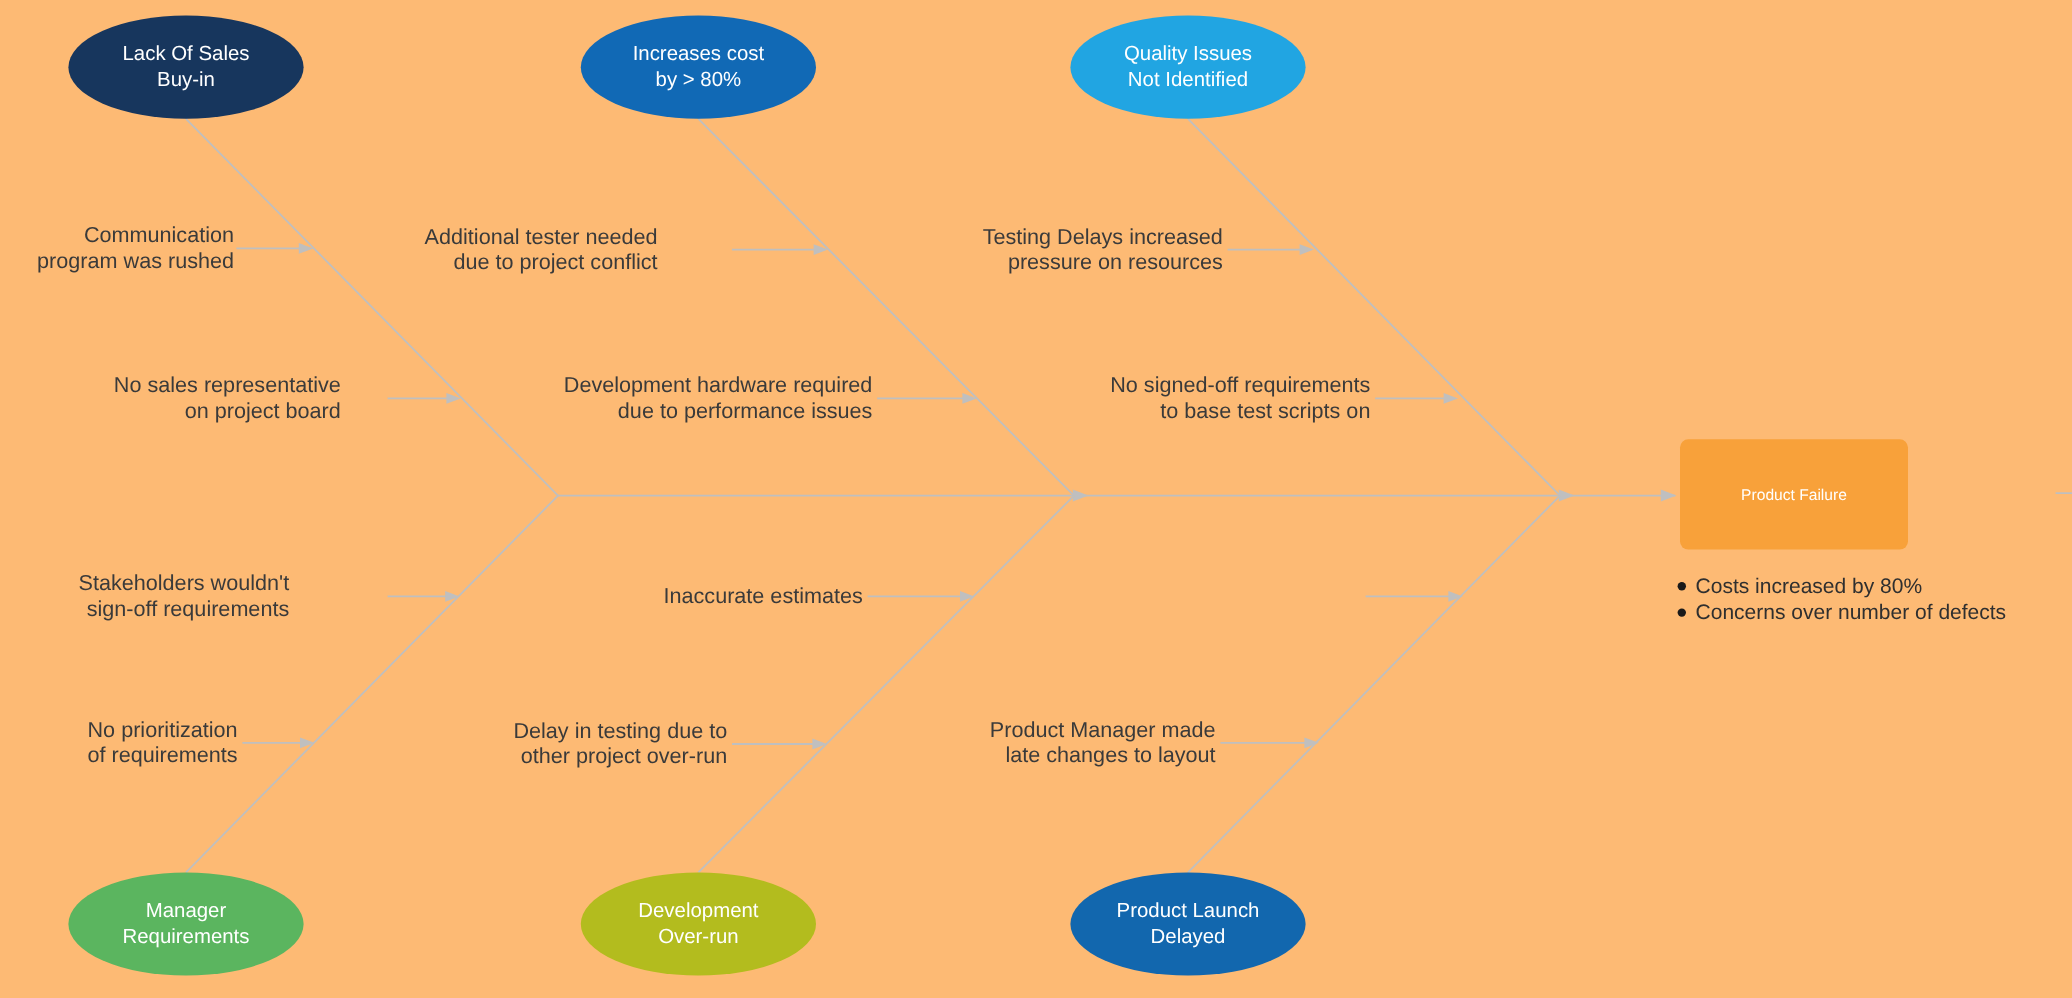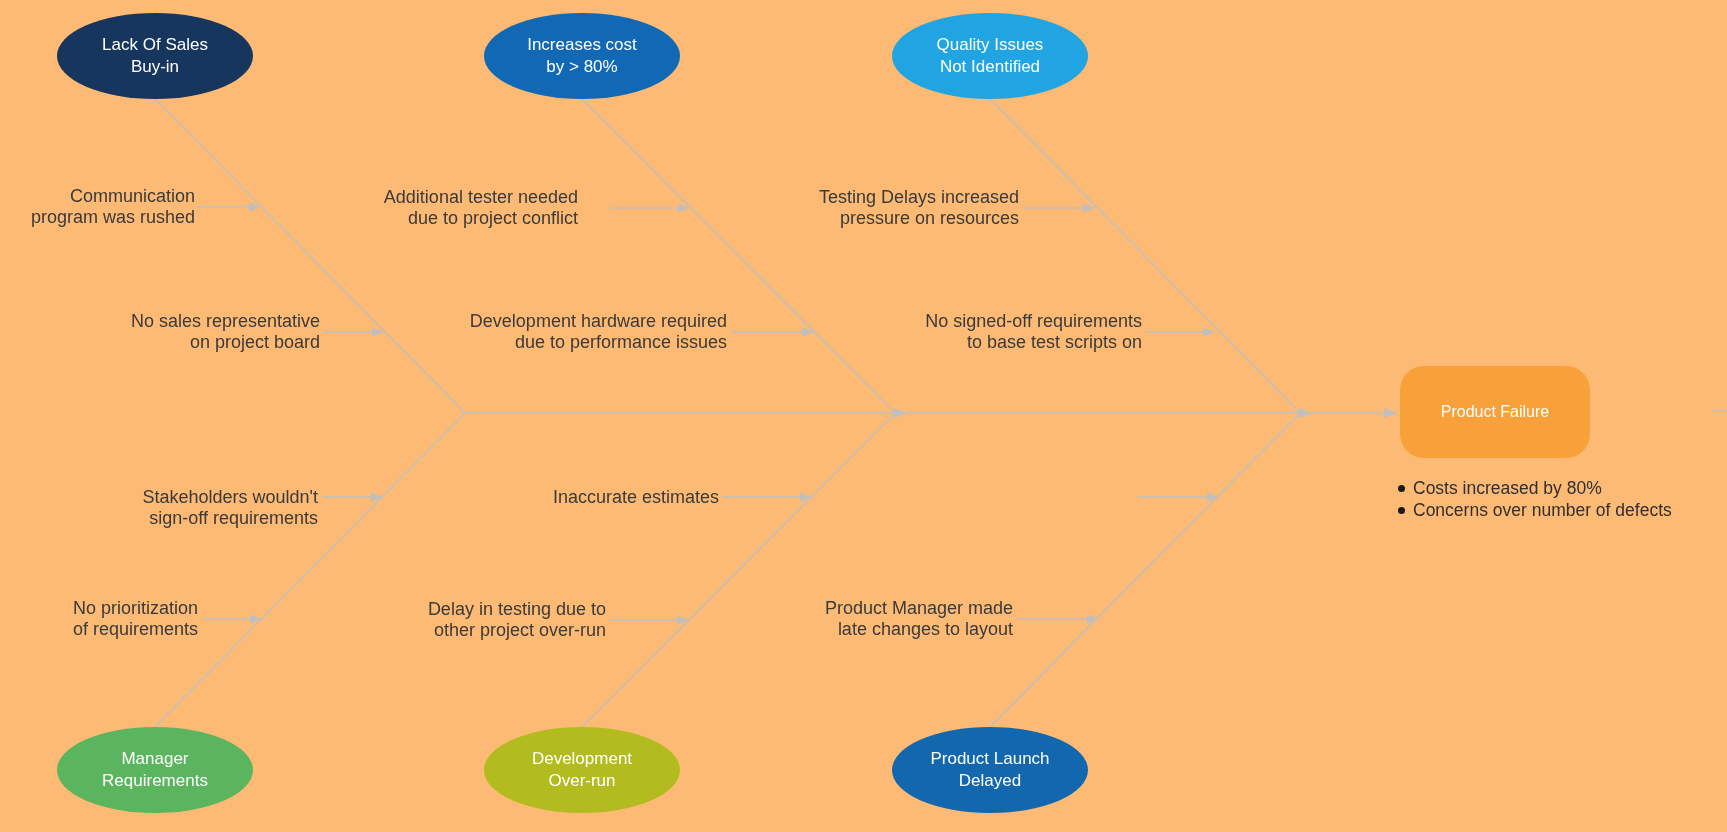--- a/index.html
+++ b/index.html
@@ -39,40 +39,40 @@
 
   .cause {
     position: absolute;
     transform: translateY(-50%);
     text-align: right;
     color: var(--text);
     font-size: 18px; line-height: 21px;
     white-space: pre-line;
   }
   .c1  { right: 1532px; top: 207px; }
-  .c2  { right: 1407px; top: 332px; }
-  .c3  { right: 1409px; top: 497px; margin-top: 11px; }
+  .c2  { right: 1443px; top: 332px; }
+  .c3  { right: 1486px; top: 497px; }
   .c4  { right: 1529px; top: 619px; }
-  .c5  { right: 1149px; top: 208px; margin-left: 35px; }
+  .c5  { right: 1179px; top: 208px; margin-left: 35px; }
   .c6  { right: 1000px; top: 332px; }
   .c7  { right: 1008px; top: 497px; }
   .c8  { right: 1121px; top: 620px; }
   .c9  { right: 708px;  top: 208px; }
   .c10 { right: 585px;  top: 332px; }
   .c11 { right: 593px;  top: 497px; }
   .c12 { right: 714px;  top: 619px; }
 
   .effect-box {
     position: absolute;
     left: 1400px; top: 366px;
     width: 190px; height: 92px;
-    border-radius: 24px;
+    border-radius: 7px;
     display: flex; align-items: center; justify-content: center;
     color: var(--shape-text);
-    font-size: 16px;
+    font-size: 13px;
   }
   .outcomes {
     position: absolute;
     left: 1398px; top: 478px;
     margin: 0; padding: 0;
     list-style: none;
   }
   .outcomes li {
     display: flex; align-items: center; gap: 8px;
     font-size: 17.5px; line-height: 21.5px;

